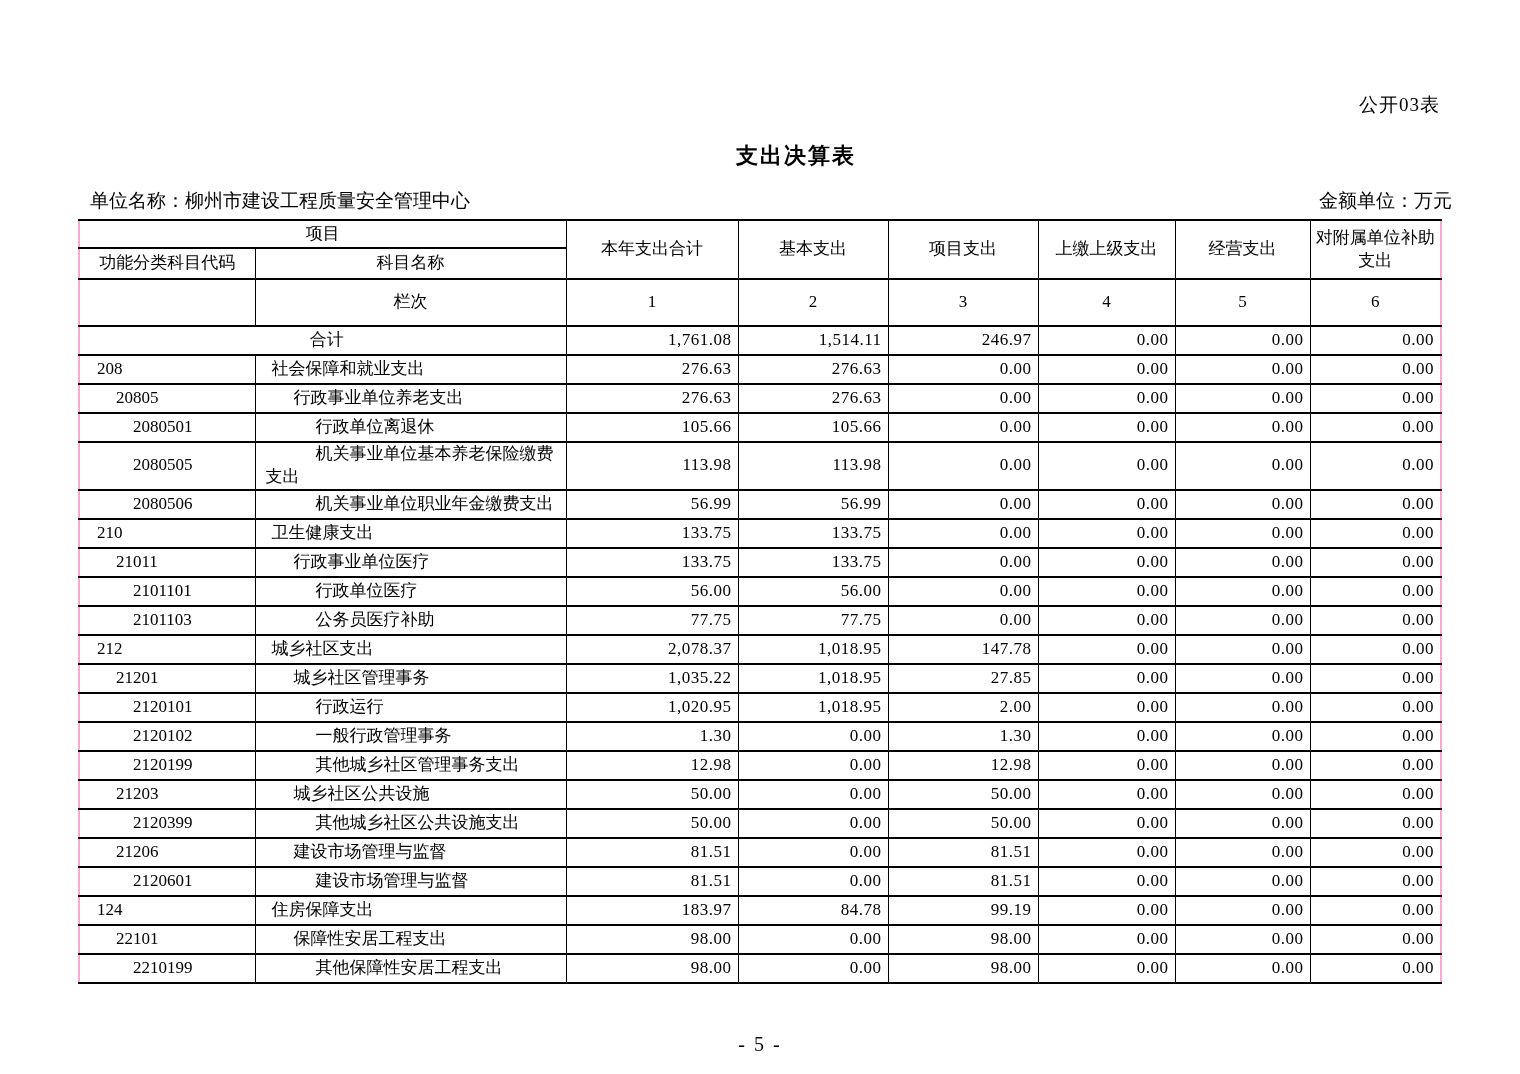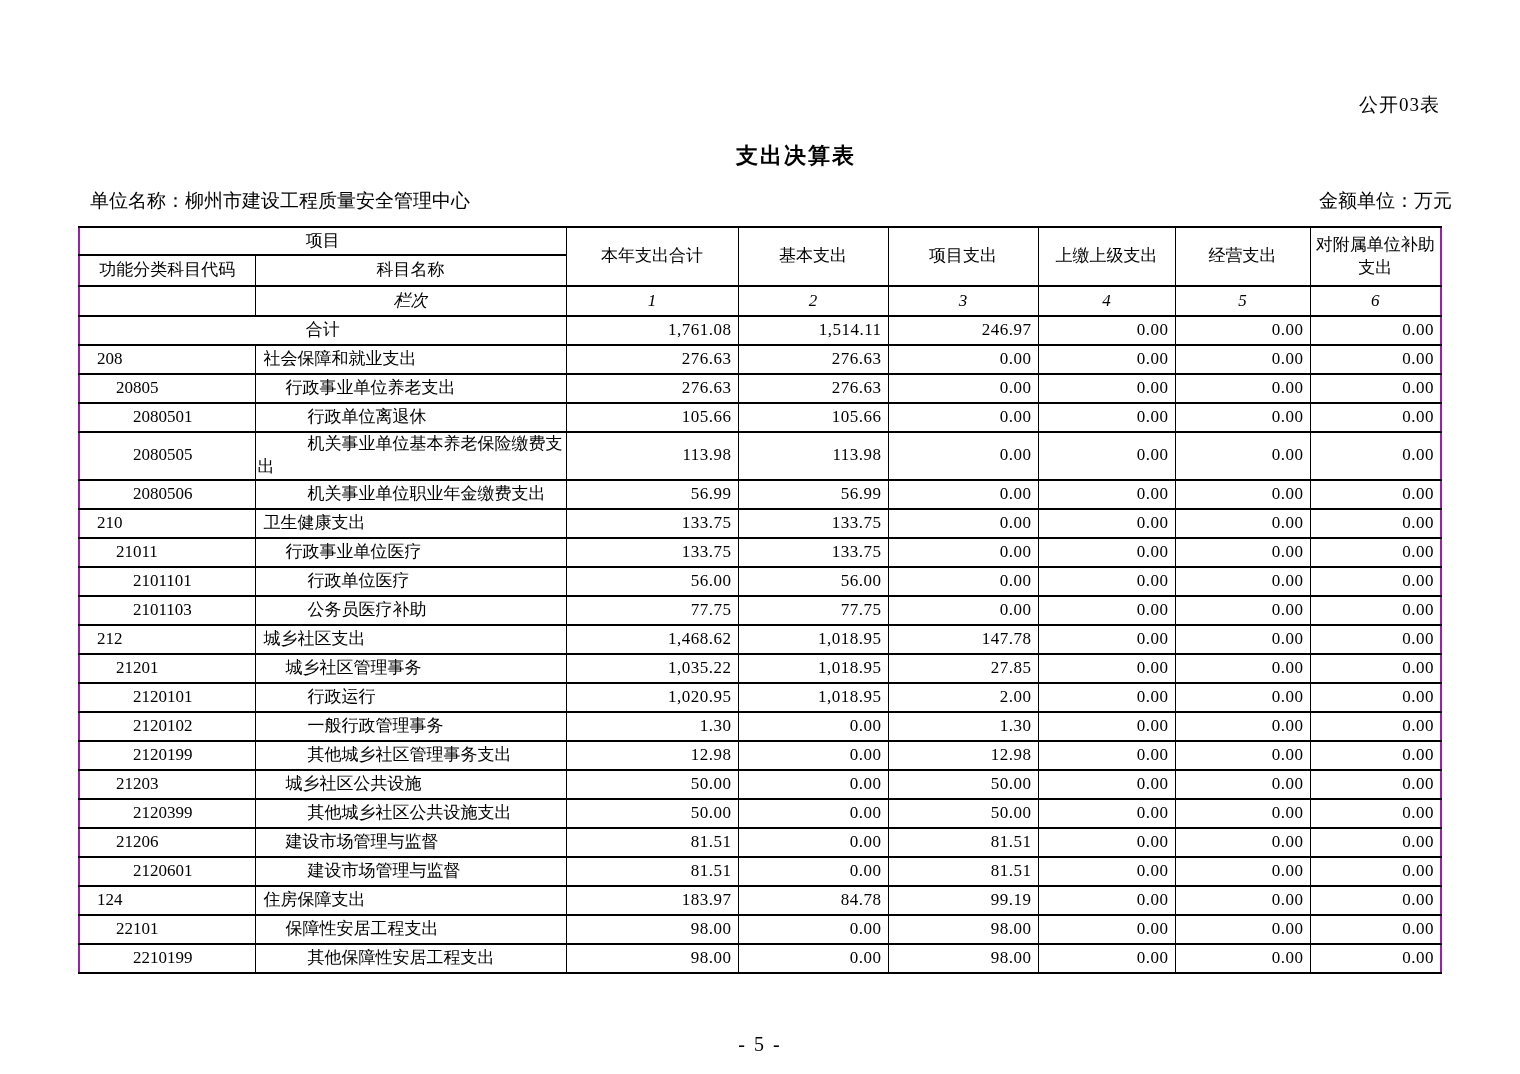--- a/index.html
+++ b/index.html
@@ -21,44 +21,44 @@
     letter-spacing: 2px;
     margin-left: 36px;
   }
   .meta-row {
     position: absolute; top: 188px; left: 78px; width: 1362px;
     display: flex; justify-content: space-between;
     font-size: 19px;
     margin-left: 12px;
   }
   table.report {
-    position: absolute; top: 226px; left: 78px; width: 1362px;
+    position: absolute; top: 219px; left: 78px; width: 1362px;
     border-collapse: collapse; table-layout: fixed;
-    border: 2px solid #a21caf;
+    border: 2px solid #f9a8d4;
   }
   table.report th, table.report td {
     border: 1px solid #000;
     border-top-width: 2px; border-bottom-width: 2px;
     font-weight: normal;
     font-size: 17px;
     vertical-align: middle;
     overflow: hidden;
     line-height: 1.35;
   }
   thead th { text-align: center; padding: 0 3px; }
   tr.hdr-a { height: 28px; }
   tr.hdr-b { height: 31px; }
-  tr.hdr-c { height: 30px; font-style: italic; }
+  tr.hdr-c { height: 47px; }
   tbody tr { height: 29px; }
   tbody tr.tall-row { height: 42px; }
   td.code-cell { text-align: left; padding-left: 12px; }
   td.code-cell.level-1 { text-indent: 5px; }
   td.code-cell.level-2 { text-indent: 24px; }
   td.code-cell.level-3 { text-indent: 41px; }
-  td.name-cell { text-align: left; padding-left: 2px; padding-right: 2px; }
+  td.name-cell { text-align: left; padding-left: 10px; padding-right: 2px; }
   td.name-cell.level-1 { text-indent: 6px; }
   td.name-cell.level-2 { text-indent: 28px; }
   td.name-cell.level-3 { text-indent: 50px; }
   td.name-cell.merged { text-align: center; text-indent: 0; }
   td.num-cell { text-align: right; padding-right: 6px; letter-spacing: 0.5px; }
   .page-number {
     position: absolute; top: 1033px; left: 0; width: 100%;
     text-align: center; font-size: 20px; letter-spacing: 2px;
   }
 </style>
@@ -206,21 +206,21 @@
         <td class="num-cell">77.75</td>
         <td class="num-cell">77.75</td>
         <td class="num-cell">0.00</td>
         <td class="num-cell">0.00</td>
         <td class="num-cell">0.00</td>
         <td class="num-cell">0.00</td>
       </tr>
       <tr>
         <td class="code-cell level-1">212</td>
         <td class="name-cell level-1">城乡社区支出</td>
-        <td class="num-cell">1,468.62</td>
+        <td class="num-cell">2,078.37</td>
         <td class="num-cell">1,018.95</td>
         <td class="num-cell">147.78</td>
         <td class="num-cell">0.00</td>
         <td class="num-cell">0.00</td>
         <td class="num-cell">0.00</td>
       </tr>
       <tr>
         <td class="code-cell level-2">21201</td>
         <td class="name-cell level-2">城乡社区管理事务</td>
         <td class="num-cell">1,035.22</td>

